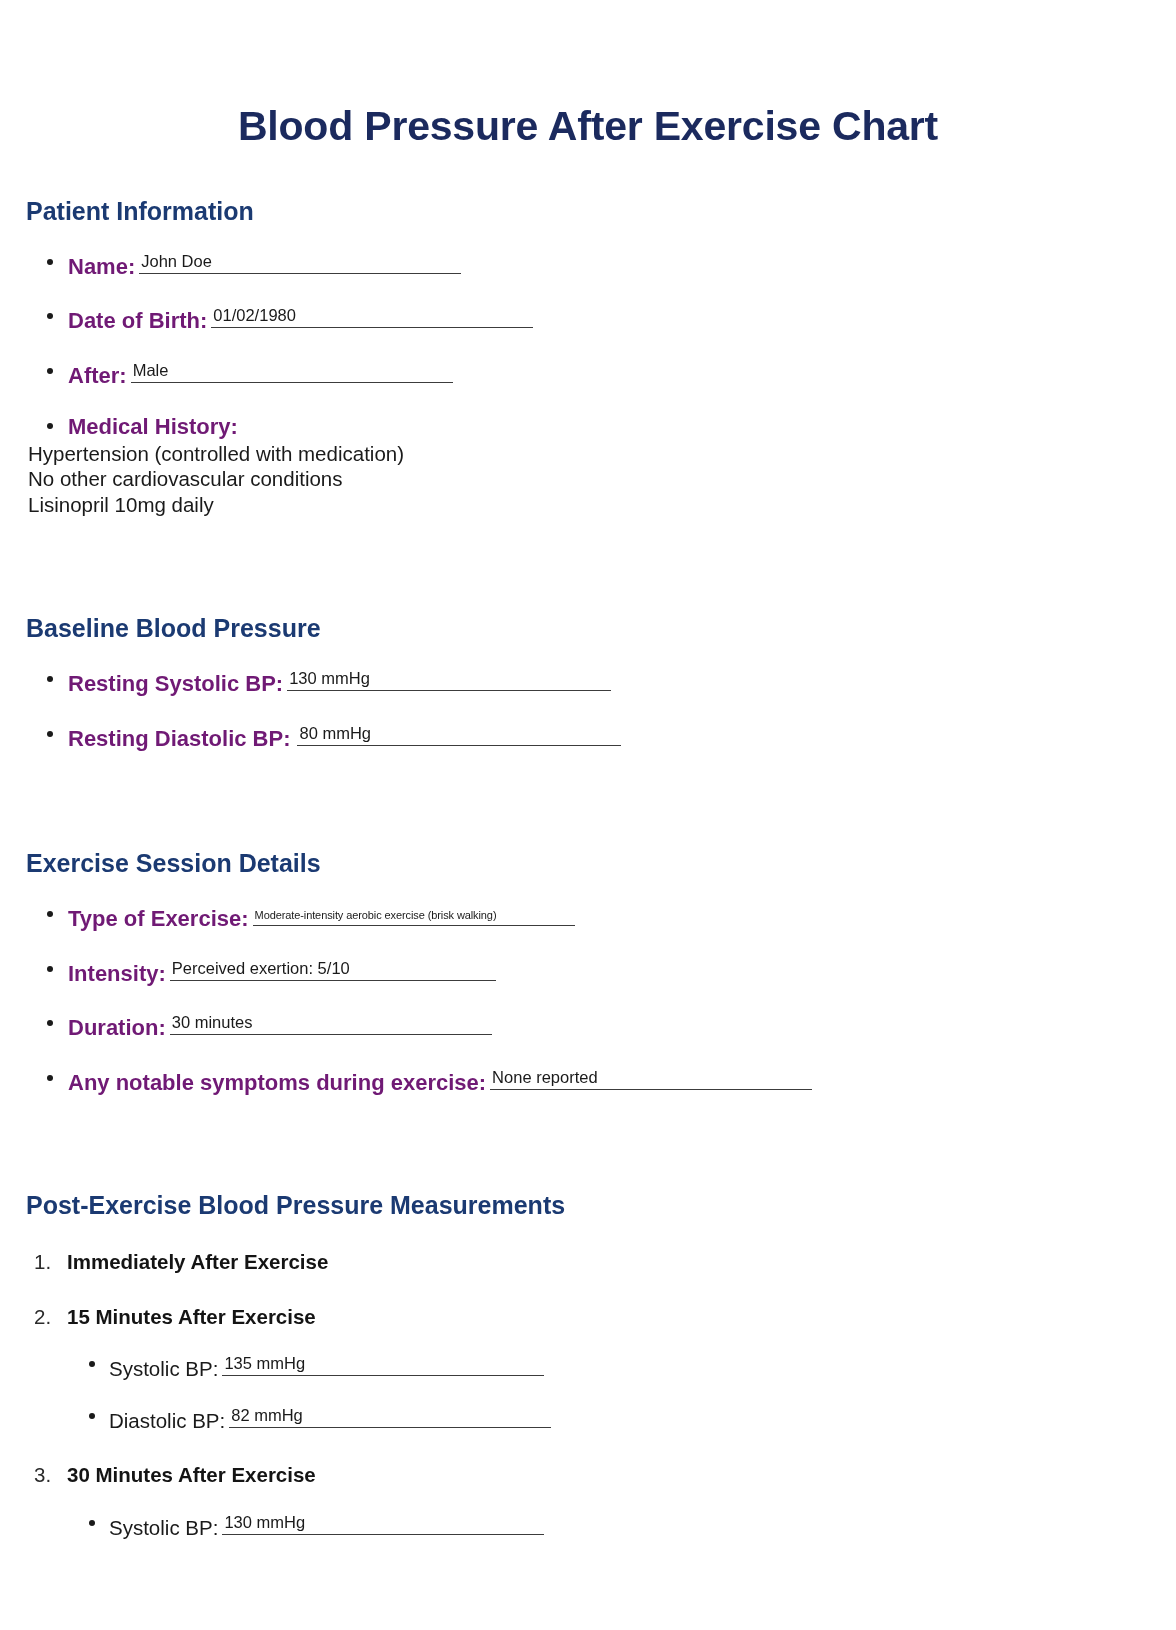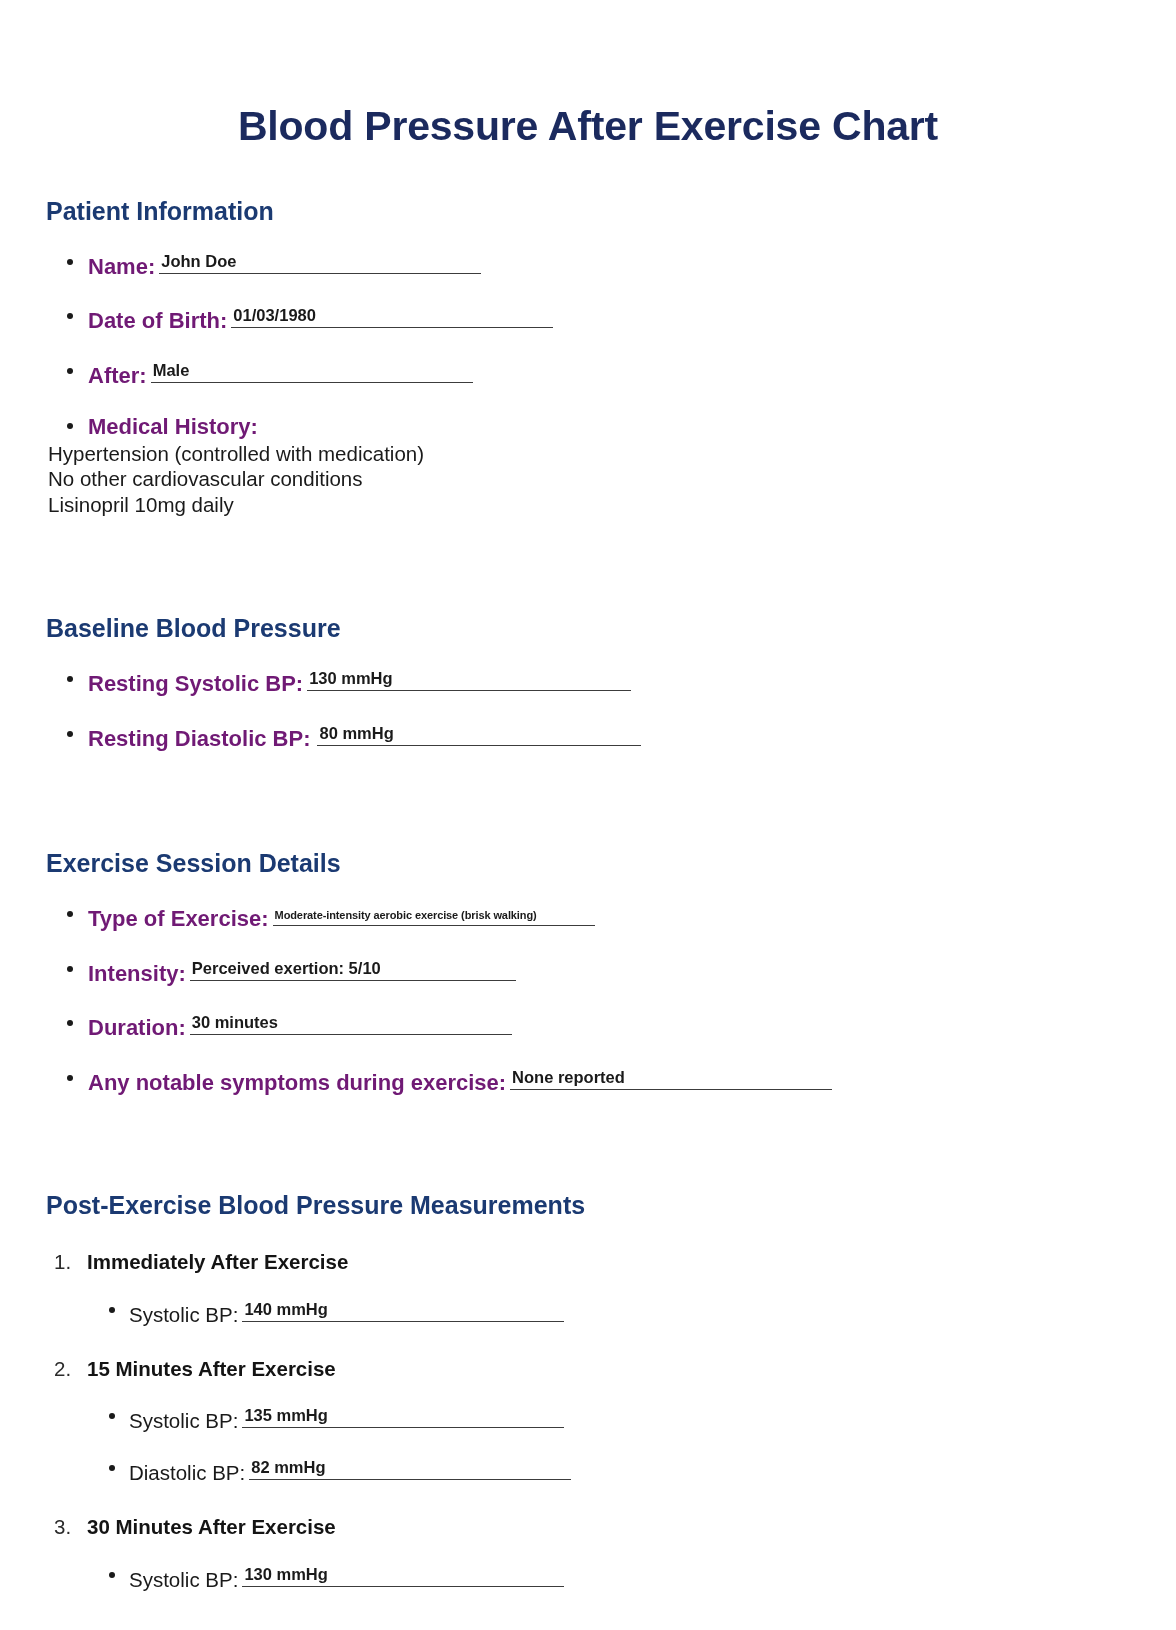--- a/index.html
+++ b/index.html
@@ -16,21 +16,21 @@
     overflow: hidden;
     position: relative;
   }
 
   .page {
     position: relative;
     width: 1176px;
     height: 1630px;
     background: #ffffff;
     box-sizing: border-box;
-    padding: 0 46px;
+    padding: 0 26px;
   }
 
   
   .doc-title {
     text-align: center;
     color: #1b2a5e;
     font-size: 41px;
     font-weight: bold;
     letter-spacing: -0.2px;
     margin: 0;
@@ -89,21 +89,21 @@
     position: relative;
     vertical-align: baseline;
     border-bottom: 1.6px solid #3c3c3c;
     margin-left: 4px;
     height: 24px;
     line-height: 24px;
     overflow: hidden;
   }
   .fill .val {
     font-size: 16.5px;
-    font-weight: bold;
+    font-weight: normal;
     color: #1a1a1a;
     position: relative;
     top: -1px;
     padding-left: 2px;
     white-space: nowrap;
   }
   .fill .val.tiny { font-size: 11px; letter-spacing: -0.1px; }
 
   .w-name    { width: 322px; }
   .w-dob     { width: 322px; }
@@ -189,21 +189,21 @@
 
   <h2 class="section-heading sec-patient">Patient Information</h2>
 
   <ul class="bullets">
 
     <li>
       <span class="field-label">Name:</span><span class="fill w-name"><span class="val">John Doe</span></span>
     </li>
 
     <li>
-      <span class="field-label">Date of Birth:</span><span class="fill w-dob"><span class="val">01/03/1980</span></span>
+      <span class="field-label">Date of Birth:</span><span class="fill w-dob"><span class="val">01/02/1980</span></span>
     </li>
 
     <li>
       <span class="field-label">After:</span><span class="fill w-gender"><span class="val">Male</span></span>
     </li>
 
     <li style="margin-top:24px">
       <span class="field-label">Medical History:</span>
     </li>
   </ul>
@@ -243,23 +243,20 @@
   </ul>
 
   <h2 class="section-heading sec-post">Post-Exercise Blood Pressure Measurements</h2>
 
   <ol class="numbered">
 
     <li class="step">
       <span class="step-num">1.</span>
       <div class="step-title">Immediately After Exercise</div>
       <ul class="sub">
-        <li>
-          <span class="sub-label">Systolic BP:</span><span class="fill w-psys"><span class="val">140 mmHg</span></span>
-        </li>
       </ul>
     </li>
 
     <li class="step">
       <span class="step-num">2.</span>
       <div class="step-title">15 Minutes After Exercise</div>
       <ul class="sub">
         <li>
           <span class="sub-label">Systolic BP:</span><span class="fill w-psys"><span class="val">135 mmHg</span></span>
         </li>

